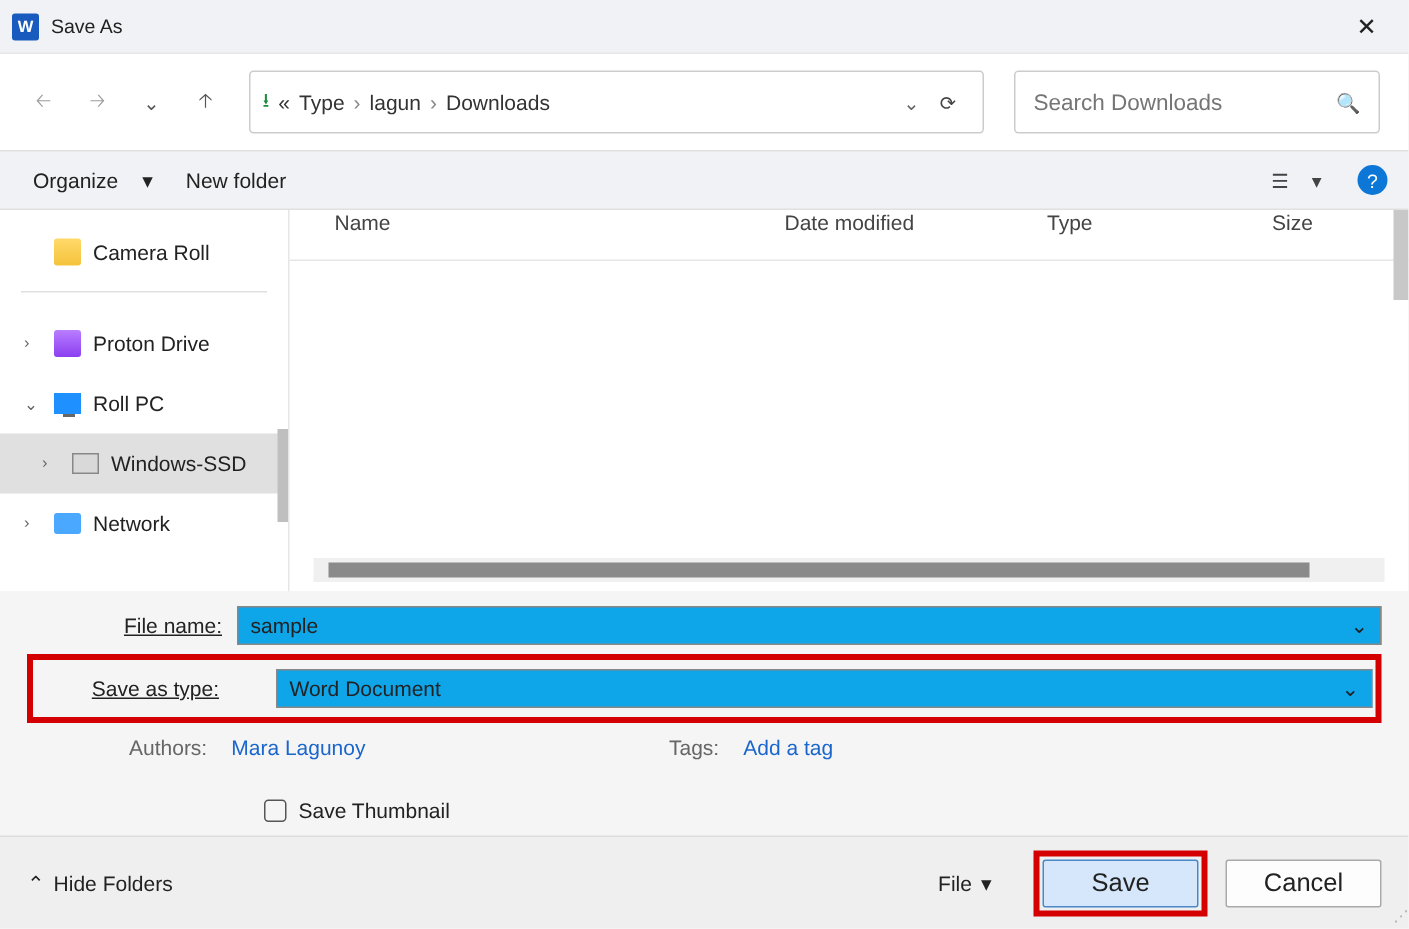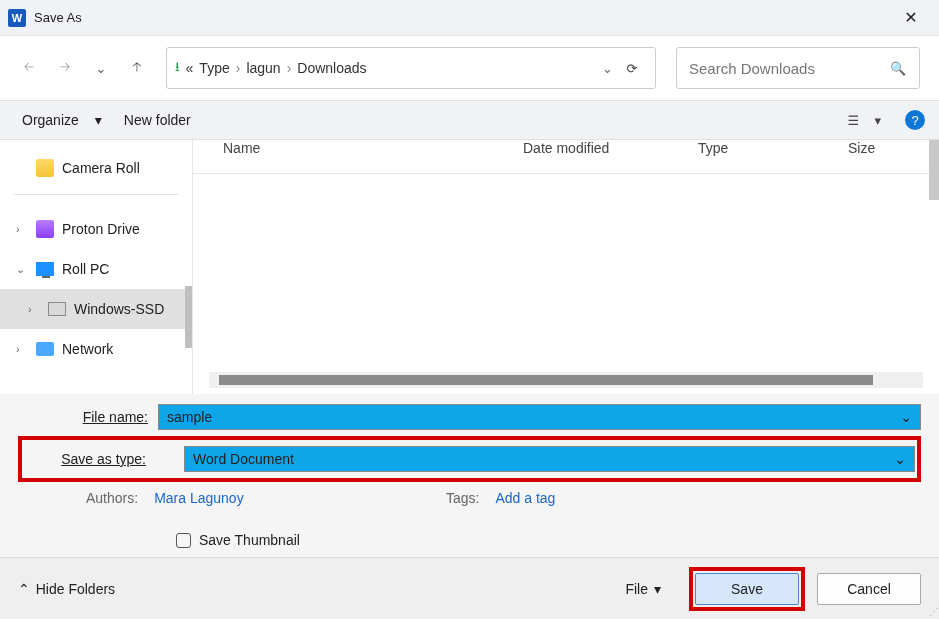--- a/index.html
+++ b/index.html
@@ -72,21 +72,21 @@
 .meta-label { color: #666; }
 .meta-value { color: #1a66cc; cursor: pointer; }
 .check-row { display: flex; align-items: center; gap: 8px; padding-left: 158px; margin-top: 26px; font-size: 14px; }
 .checkbox { width: 15px; height: 15px; border: 1.5px solid #555; border-radius: 3px; }
 
 
 .footer { position: absolute; bottom: 0; left: 0; right: 0; height: 62px; background: #efefef; border-top: 1px solid #ddd; display: flex; align-items: center; padding: 0 18px; gap: 12px; }
 .hide-folders { display: flex; align-items: center; gap: 6px; cursor: pointer; font-size: 14px; }
 .footer-spacer { flex: 1; }
 .tools { display: flex; align-items: center; gap: 6px; font-size: 14px; margin-right: 16px; cursor: pointer; }
-.act-btn { width: 104px; height: 32px; border: 1px solid #aaa; background: #fdfdfd; display: flex; align-items: center; justify-content: center; font-size: 14px; cursor: pointer; border-radius: 2px; }
+.act-btn { width: 104px; height: 32px; border: 1px solid #aaa; background: #fdfdfd; display: flex; align-items: center; justify-content: center; font-size: 17px; cursor: pointer; border-radius: 2px; }
 .save-wrap { border: 4px solid #d40000; padding: 2px; }
 .save-btn { background: #d6e7fb; border: 1px solid #4a88c7; }
 
 .resize-grip { position: absolute; right: 2px; bottom: 2px; color: #aaa; font-size: 10px; letter-spacing: -2px; }
 </style>
 </head>
 <body>
 
 <div class="titlebar">
   <div class="app-icon">W</div>

